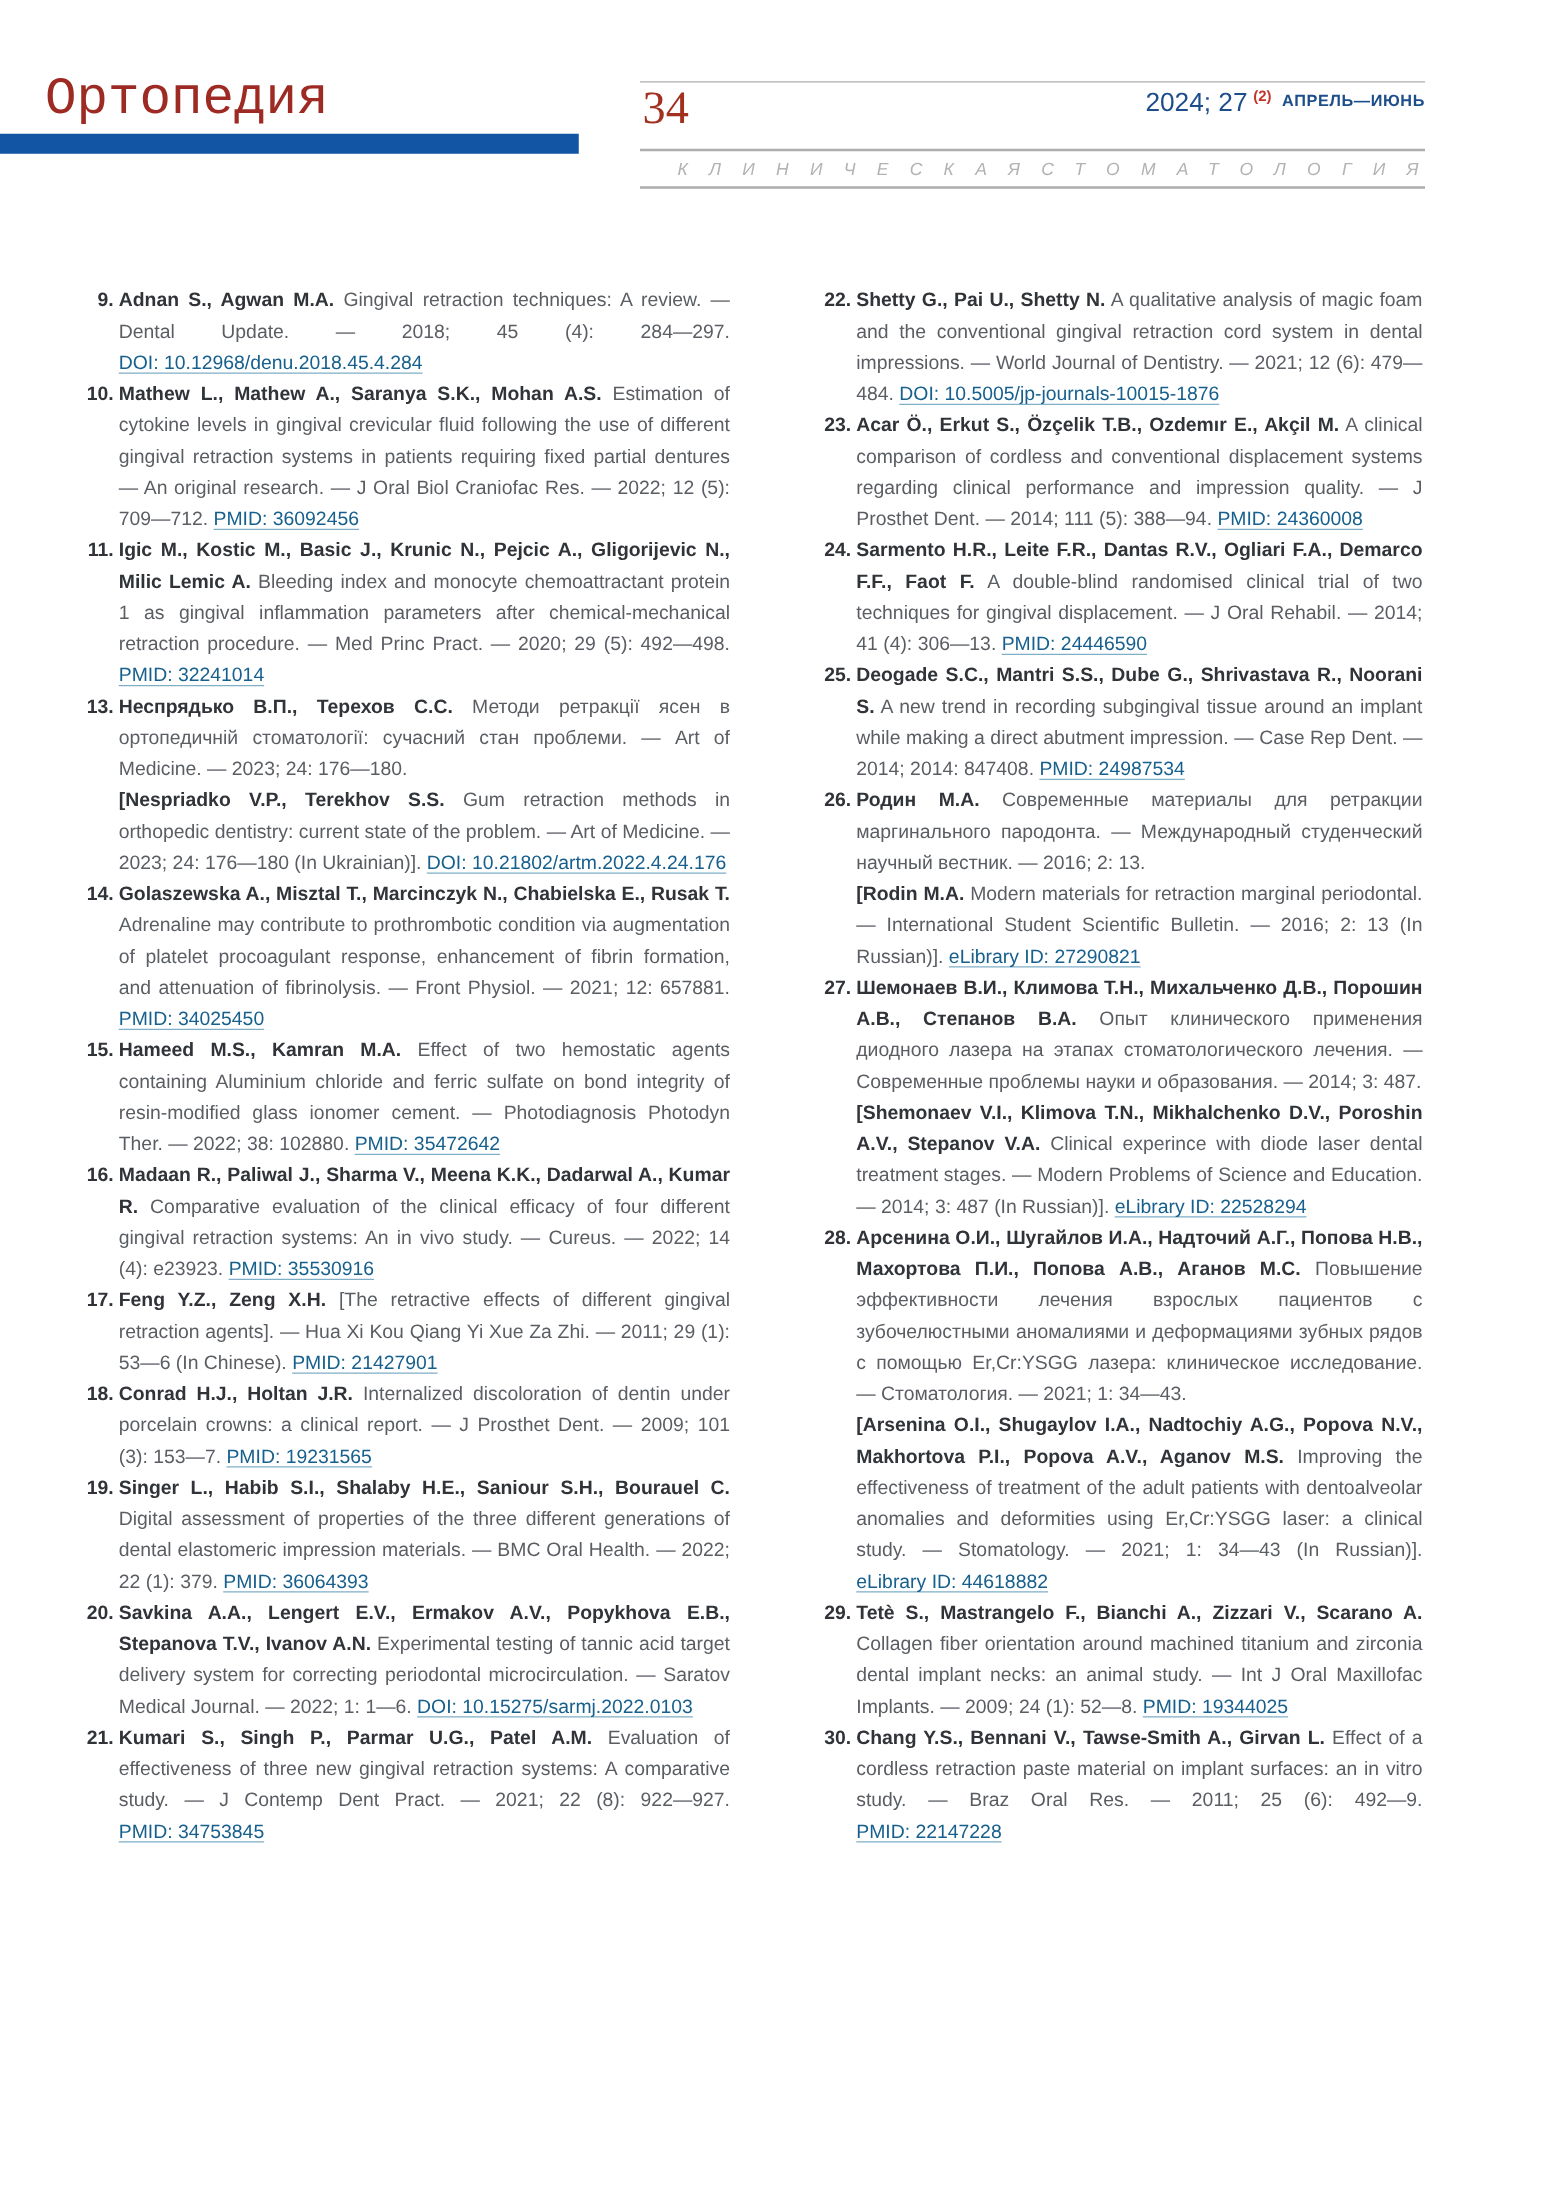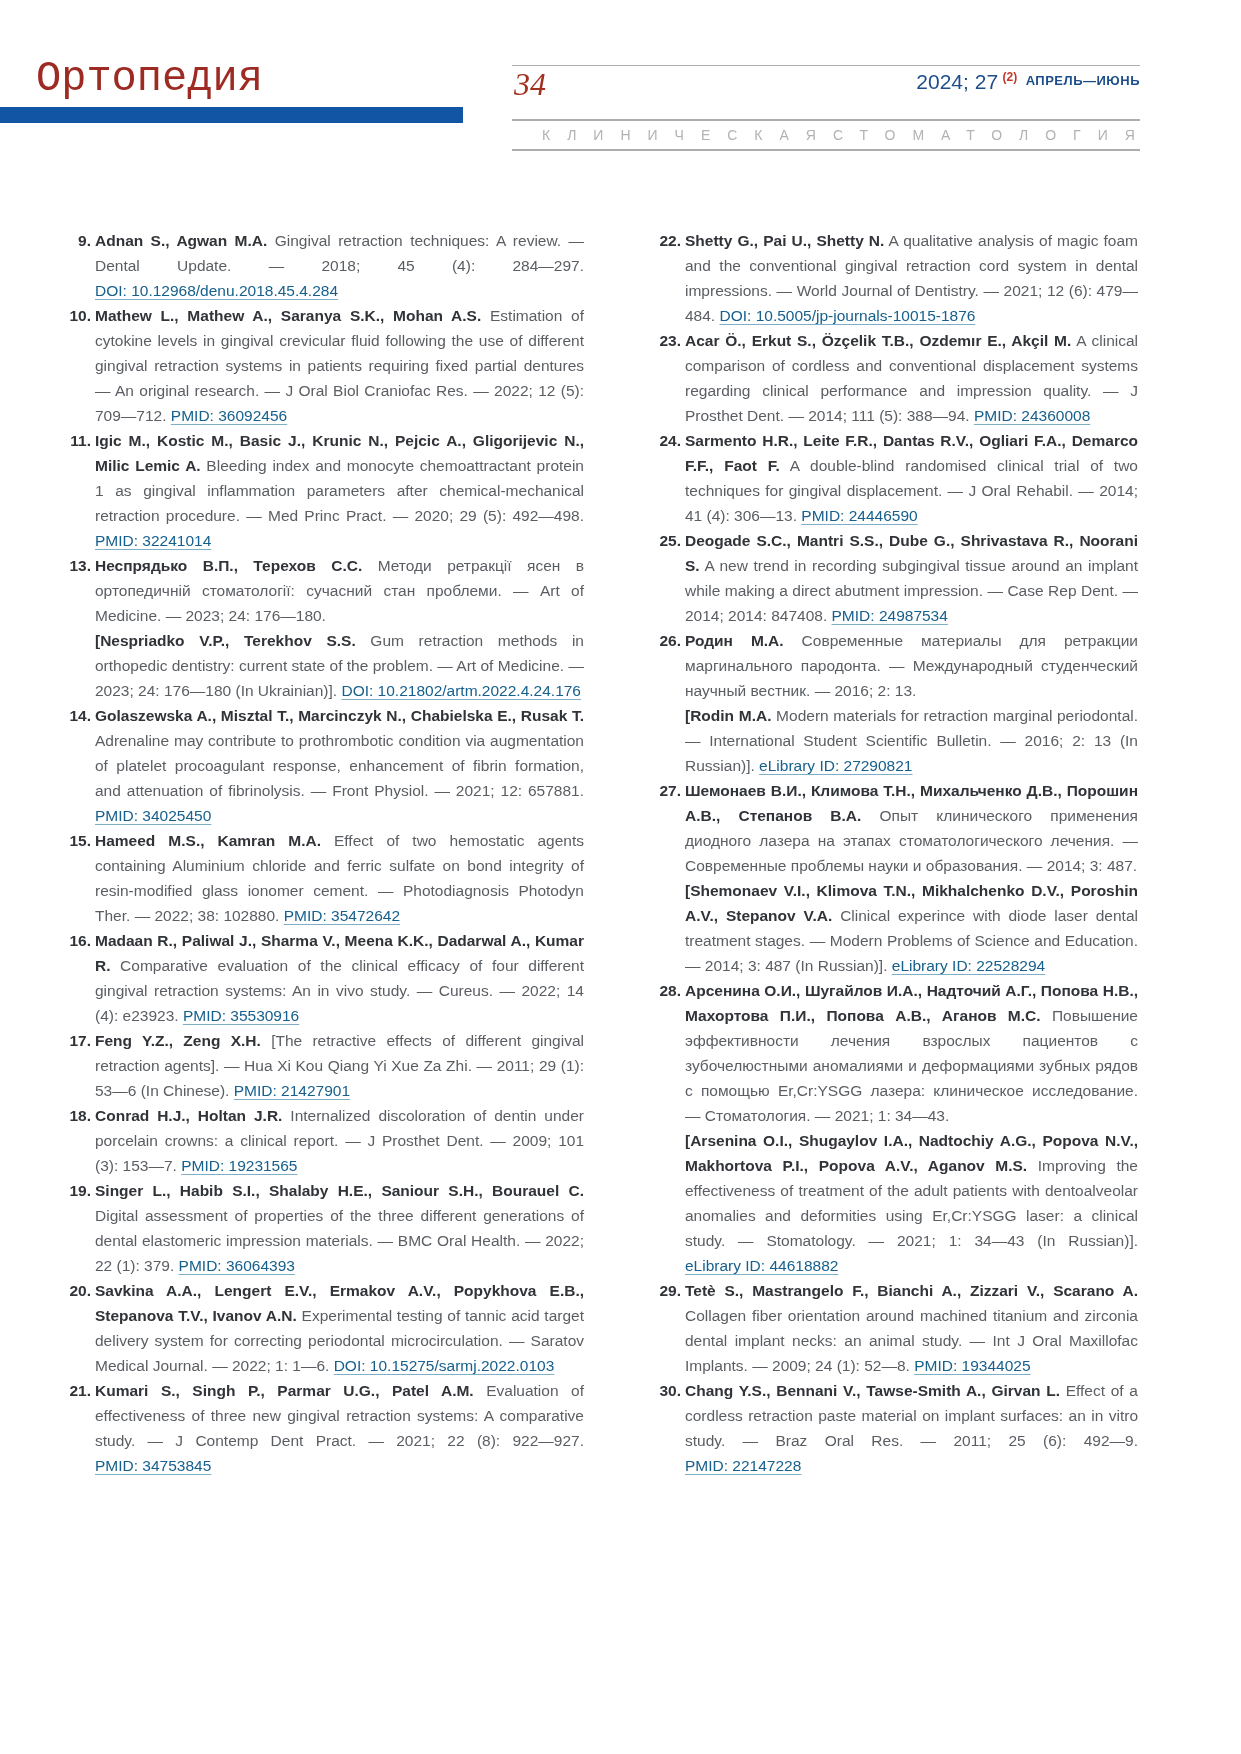--- a/index.html
+++ b/index.html
@@ -14,34 +14,33 @@
     color:#9e2b23;
   }
   .header-bar { position:absolute; left:0; top:107px; width:463px; height:16px; background:#1155a4; }
   .header-right { position:absolute; left:512px; top:0; width:628px; height:160px; }
   .rule { position:absolute; left:0; width:628px; background:#adadad; }
   .rule-top { top:65px; height:1px; }
   .rule-mid { top:119px; height:2px; }
   .rule-bottom { top:149px; height:2px; }
   .page-number {
     position:absolute; left:2px; top:68px;
-    font-family:"Liberation Serif", serif; font-size:32px; line-height:1;
+    font-family:"Liberation Serif", serif; font-size:37px; line-height:1;
     color:#a1301f;
-    font-style:italic;
   }
   .issue-info { position:absolute; right:0; top:70px; text-align:right; white-space:nowrap; }
   .issue-volume { font-size:21px; font-weight:normal; color:#1d4e8b; }
   .issue-number { font-size:12px; font-weight:bold; color:#c2372a; vertical-align:8px; }
   .issue-months { font-size:13px; font-weight:bold; color:#1d4e8b; letter-spacing:0.5px; margin-left:4px; vertical-align:4px; }
   .journal-name {
     position:absolute; left:30px; right:2px; top:127px;
     display:flex; justify-content:space-between;
     font-size:14px; color:#b2b2b3;
   }
-  .journal-name span { letter-spacing:17px; white-space:nowrap; }
+  .journal-name span { letter-spacing:17px; white-space:nowrap;font-style:italic; }
   
   .col {
     position:absolute; top:228px;
     font-size:15.5px; line-height:25px; color:#5a5e63;
     text-align:justify;
   }
   .col-left  { left:68px;  width:516px; }
   .col-right { left:658px; width:480px; }
   .ref { position:relative; padding-left:27px; }
   .ref-num {

